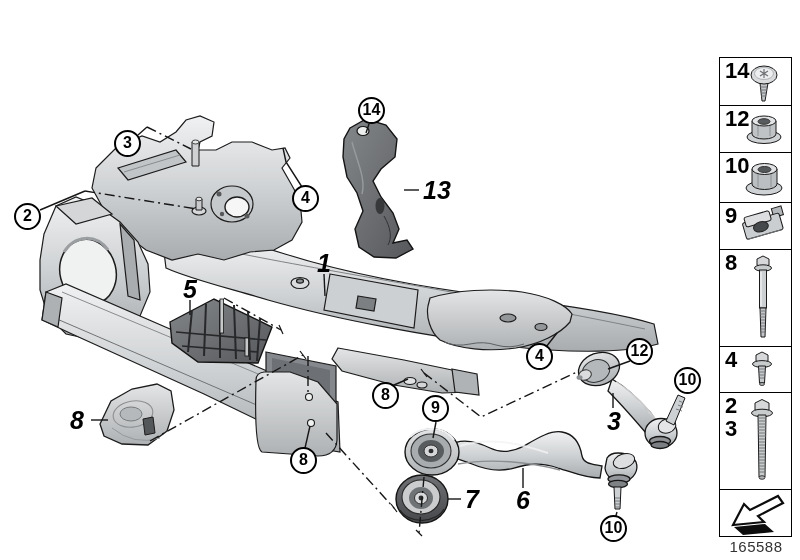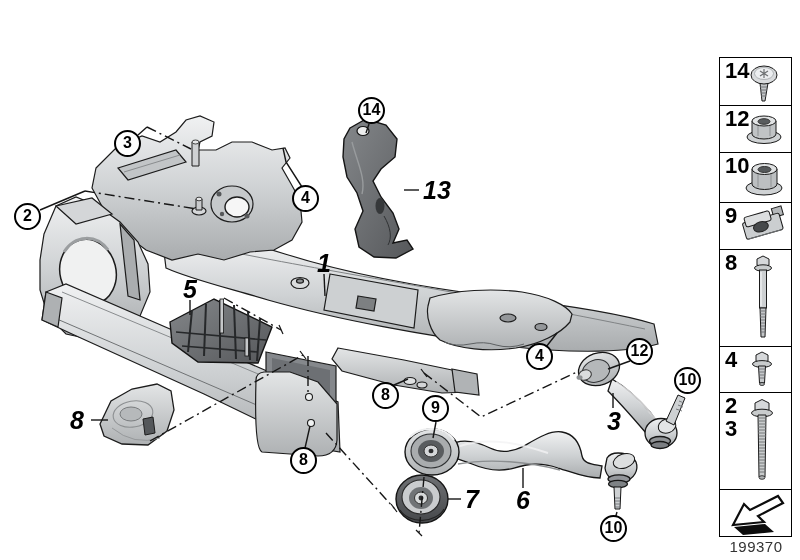--- a/index.html
+++ b/index.html
@@ -335,15 +335,15 @@
 
   <div class="lbox" style="height:46px">
     <svg class="lico" width="70" height="46">
       <path d="M 58,6 L 63,13 L 38,26 L 44,32 L 13,35 L 24,14 L 30,20 Z" fill="#ffffff" stroke="#0c0c0c" stroke-width="2.2" stroke-linejoin="miter"></path>
       <path d="M 14,37 L 45,34 L 54,42 L 23,45 Z" fill="#0c0c0c"></path>
     </svg>
   </div>
 
 </div>
 
-<div class="docnum">199370</div>
+<div class="docnum">165588</div>
 
 </div>
 
 </body></html>

